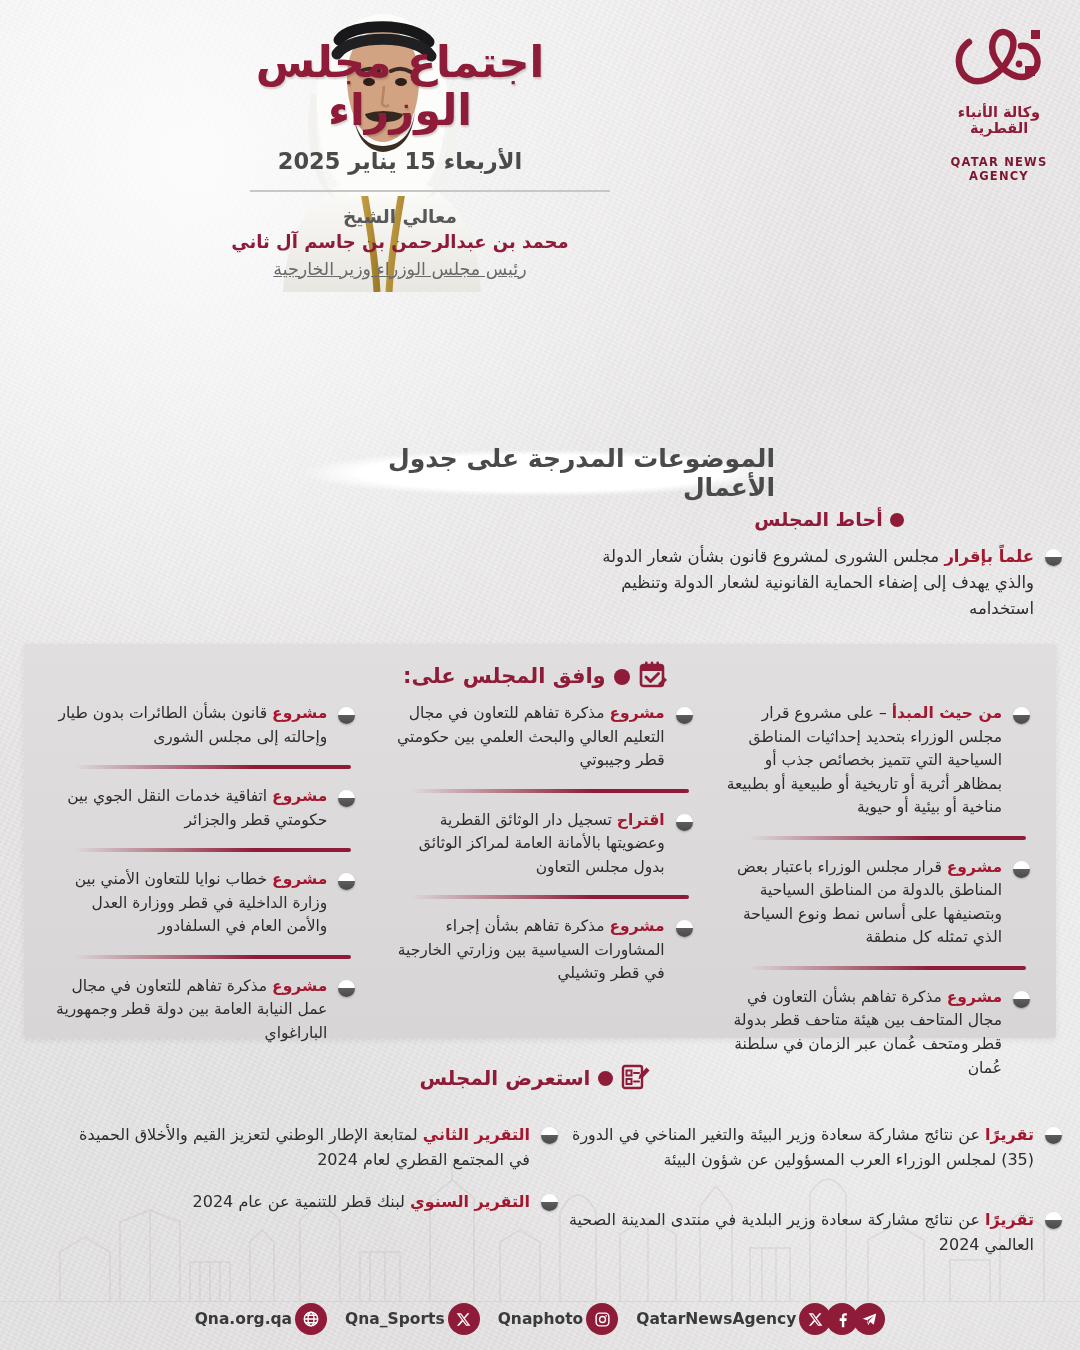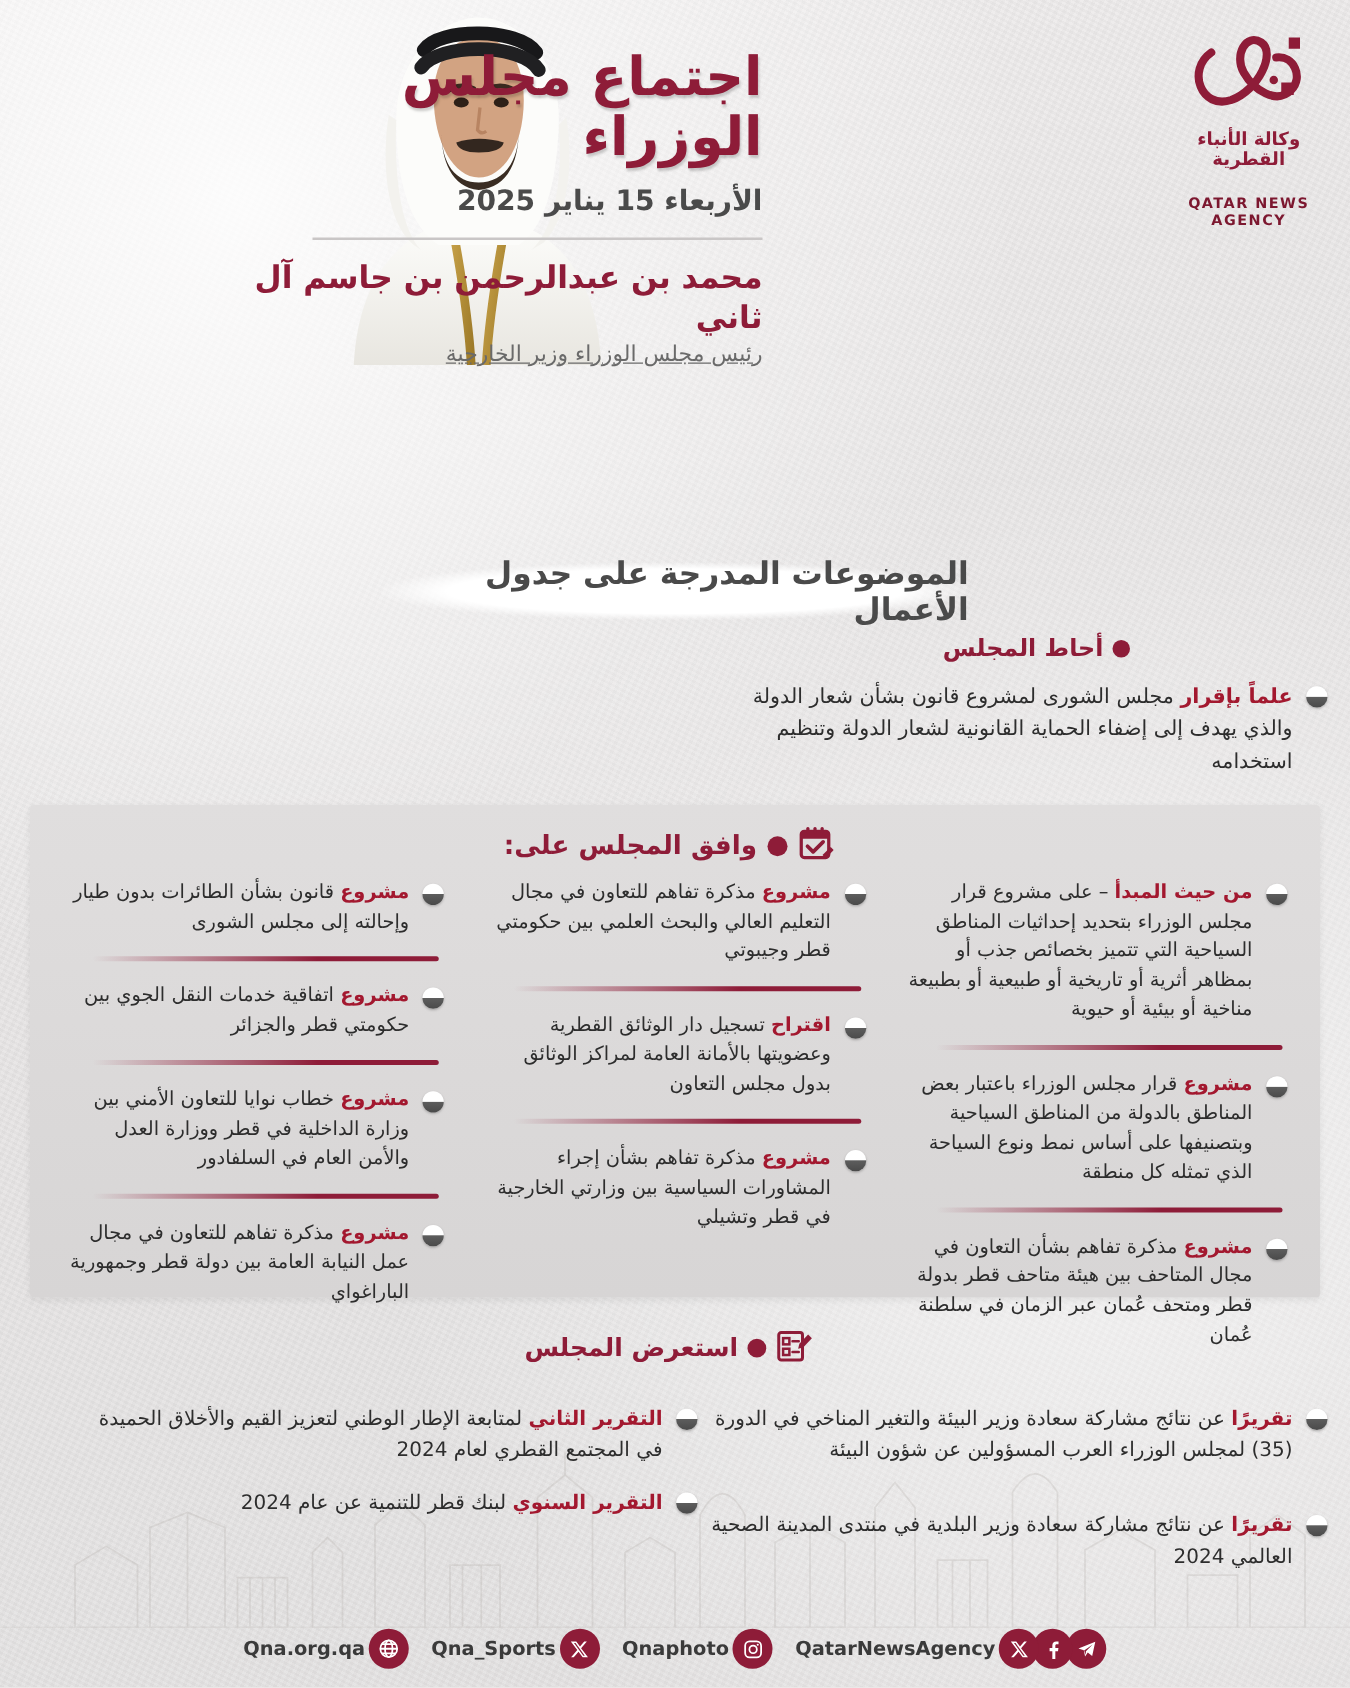--- a/index.html
+++ b/index.html
@@ -23,29 +23,29 @@
   }
   .stage{position:absolute;inset:0;z-index:3;}
 
   
   .header{position:absolute;top:0;left:0;width:1080px;height:292px;}
   .logo{position:absolute;top:22px;right:16px;width:130px;text-align:center;}
   .logo svg{display:block;margin:0 auto;}
   .logo-ar{font-size:14.5px;color:#8e1c38;font-weight:bold;letter-spacing:.4px;margin-top:4px;}
   .logo-en{font-size:11.5px;color:#7c172f;font-weight:bold;letter-spacing:1.2px;margin-top:19px;}
 
-  .title-wrap{position:absolute;top:38px;right:470px;width:420px;text-align:right;margin-left:32px;}
+  .title-wrap{position:absolute;top:38px;right:470px;width:420px;text-align:center;margin-left:32px;}
   .main-title{
     font-size:43px;font-weight:bold;color:#8e1c38;line-height:1.12;
     text-shadow:1px 2px 2px rgba(0,0,0,.18);letter-spacing:-.5px;
   }
   .sub-date{font-size:22.5px;font-weight:bold;color:#4a4a4a;margin-top:14px;}
   .rule{height:2px;background:#c9c6c6;margin:16px 0 14px auto;width:360px;}
   .honorific{font-size:18.5px;font-weight:bold;color:#585858;}
-  .person-name{font-size:25px;font-weight:bold;color:#8e1c38;margin-top:4px;line-height:1.25;}
+  .person-name{font-size:18px;font-weight:bold;color:#8e1c38;margin-top:4px;line-height:1.25;}
   .person-role{font-size:17.5px;color:#6a6a6a;margin-top:5px;text-decoration:underline;}
 
   .portrait{position:absolute;top:0;right:585px;width:230px;height:292px;}
 
   
   .praise{
     position:absolute;top:303px;right:268px;width:546px;
     background:linear-gradient(180deg,#e6e4e4 0%,#dedcdc 100%);
     box-shadow:0 3px 7px rgba(0,0,0,.10);
     padding:12px 22px 16px;text-align:center;
@@ -213,20 +213,21 @@
       <path d="M182 100 C186 152, 176 186, 160 200 L170 194 C190 174, 194 128, 188 94 Z" fill="#f3f2ee"></path>
 
       <path d="M74 40 C86 22, 150 22, 164 42" stroke="#18181a" stroke-width="11" fill="none" stroke-linecap="round"></path>
       <path d="M72 54 C86 34, 152 34, 166 56" stroke="#202022" stroke-width="11" fill="none" stroke-linecap="round"></path>
     </svg>
 
     <div class="title-wrap">
       <div class="main-title">اجتماع مجلس الوزراء</div>
       <div class="sub-date">الأربعاء 15 يناير 2025</div>
       <div class="rule"></div>
+      <div class="honorific">معالي الشيخ</div>
       <div class="person-name">محمد بن عبدالرحمن بن جاسم آل ثاني</div>
       <div class="person-role">رئيس مجلس الوزراء وزير الخارجية</div>
     </div>
   </div>
 
 
   <div class="agenda-title">الموضوعات المدرجة على جدول الأعمال</div>
 
   <div class="col-right">
     <div class="sec-head">

